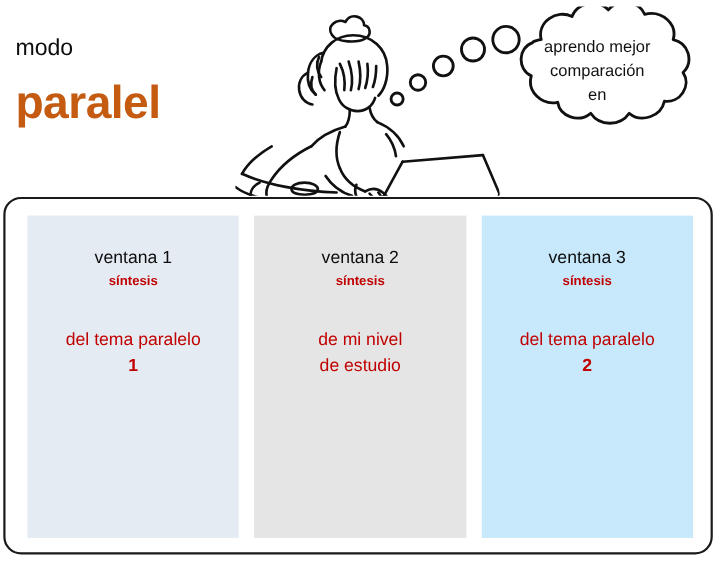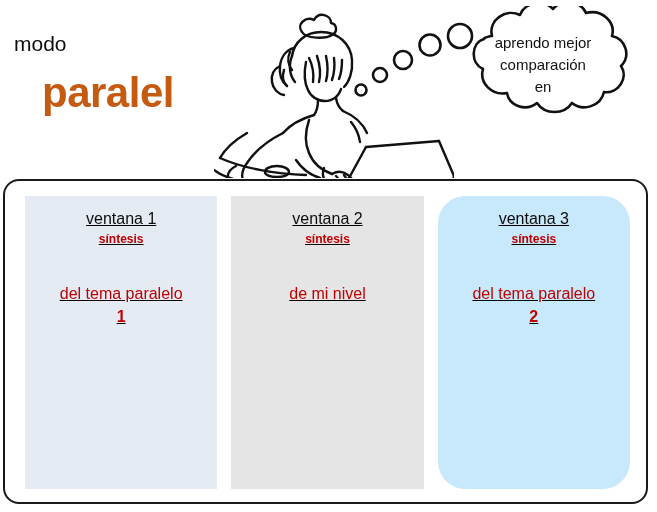--- a/index.html
+++ b/index.html
@@ -36,21 +36,20 @@
 
   #mode-name {
     position: absolute;
     left: 14px;
     top: 68px;
     font-size: 42px;
     line-height: 50px;
     font-weight: bold;
     color: #c55a11;
     letter-spacing: -0.5px;
-    margin-left: 28px;
   }
 
   
   #illustration {
     position: absolute;
     left: 214px;
     top: 0px;
     width: 240px;
     height: 178px;
   }
@@ -98,28 +97,27 @@
     left: 20px;
     top: 15px;
     width: 605px;
     height: 293px;
     display: flex;
     gap: 14px;
   }
   .column {
     flex: 1 1 0;
     height: 100%;
-    padding-top: 13px;
+    padding-top: 29px;
     box-sizing: border-box;
     text-align: center;
-    text-decoration: underline;
   }
   .column.c1 { background: #e4ebf3; }
   .column.c2 { background: #e5e5e5; }
-  .column.c3 { background: #c8e8fb; border-radius: 27px; }
+  .column.c3 { background: #c8e8fb; }
 
   .win-title {
     font-size: 16px;
     line-height: 20px;
     color: #0d0d0d;
   }
   .syn {
     font-size: 12px;
     line-height: 21px;
     font-weight: bold;
@@ -260,20 +258,21 @@
         <div>del tema paralelo</div>
         <div class="strong">1</div>
       </div>
     </div>
 
     <div class="column c2">
       <div class="win-title">ventana 2</div>
       <div class="syn">síntesis</div>
       <div class="desc">
         <div>de mi nivel</div>
+        <div>de estudio</div>
       </div>
     </div>
 
     <div class="column c3">
       <div class="win-title">ventana 3</div>
       <div class="syn">síntesis</div>
       <div class="desc">
         <div>del tema paralelo</div>
         <div class="strong">2</div>
       </div>

